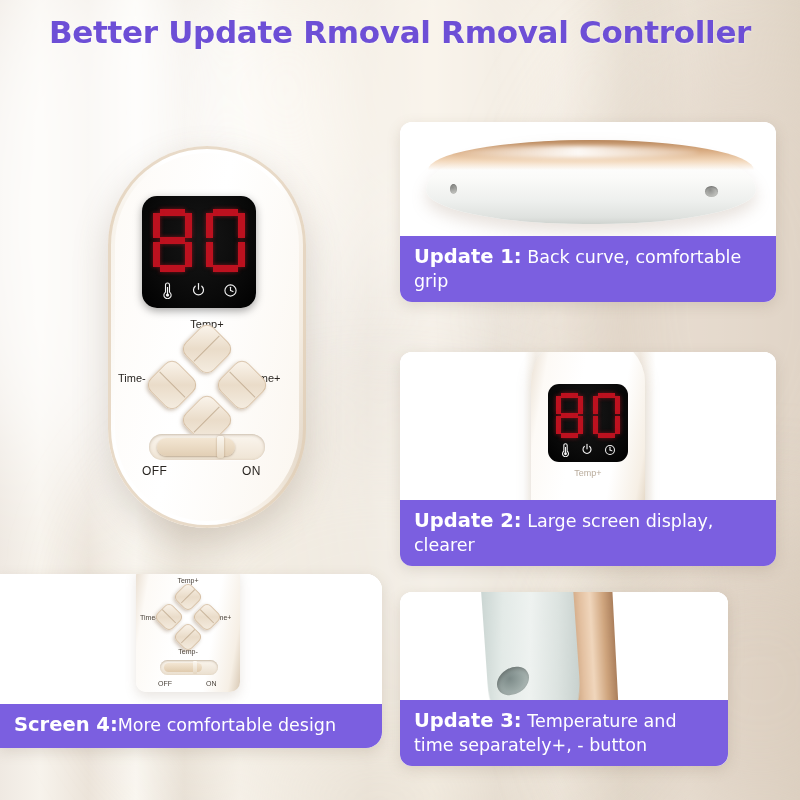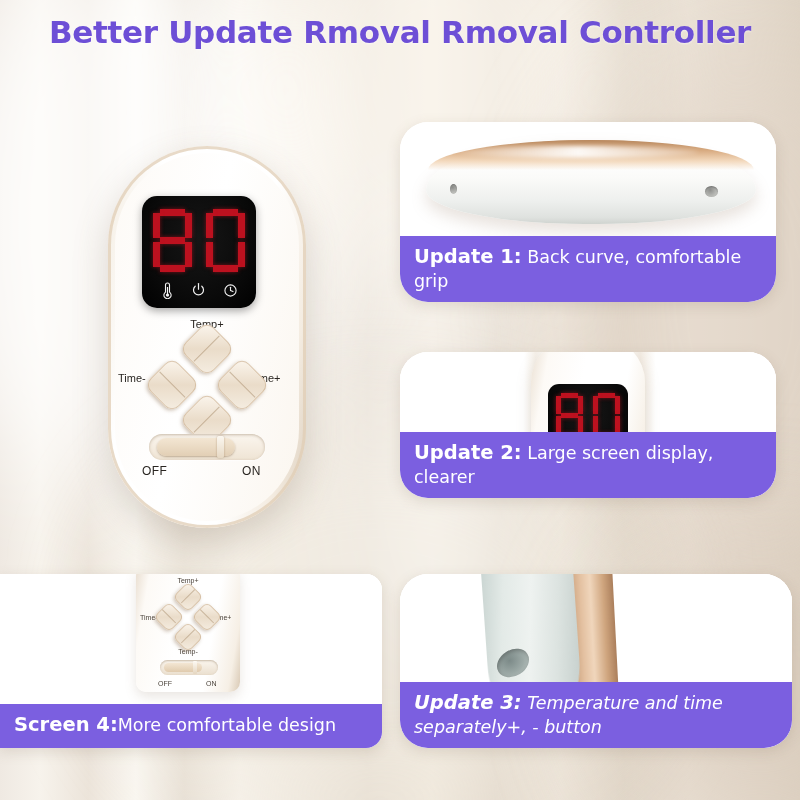--- a/index.html
+++ b/index.html
@@ -211,44 +211,44 @@
     height: 22px;
     background: linear-gradient(180deg, #fbf7f0, #e7d9c4);
     border-radius: 2px;
     box-shadow: 0 0 2px rgba(140,112,80,0.6);
   }
 
   
   .card {
     position: absolute;
     background: #ffffff;
-    border-radius: 28px;
+    border-radius: 12px;
     overflow: hidden;
     box-shadow: 0 4px 14px rgba(120,100,80,0.18);
   }
   .card-media { position: relative; width: 100%; overflow: hidden; background: #ffffff; }
   .card-banner {
     position: absolute;
     left: 0; bottom: 0;
     width: 100%;
     background: #7b5fe0;
     color: #ffffff;
     font-family: "DejaVu Sans", sans-serif;
     font-size: 17.5px;
     font-weight: normal;
     line-height: 1.28;
     padding: 9px 14px 10px 14px;
   }
   .card-banner .lead { font-weight: bold; font-size: 19.5px; }
 
   #card-1 { left: 400px; top: 122px; width: 376px; height: 180px; }
   #card-1 .card-media { height: 180px; }
-  #card-2 { left: 400px; top: 352px; width: 376px; height: 146px; }
+  #card-2 { left: 400px; top: 352px; width: 376px; height: 214px; }
   #card-2 .card-media { height: 178px; }
-  #card-3 { left: 400px; top: 574px; width: 392px; height: 174px; font-style: italic; }
+  #card-3 { left: 400px; top: 592px; width: 328px; height: 174px; }
   #card-3 .card-media { height: 174px; }
   #card-4 { left: 0px;   top: 574px; width: 382px; height: 174px; border-radius: 0 16px 16px 0; }
   #card-4 .card-media { height: 174px; }
 
   
   .side-device {
     position: absolute;
     left: 26px; top: 18px;
     width: 330px; height: 84px;
   }

